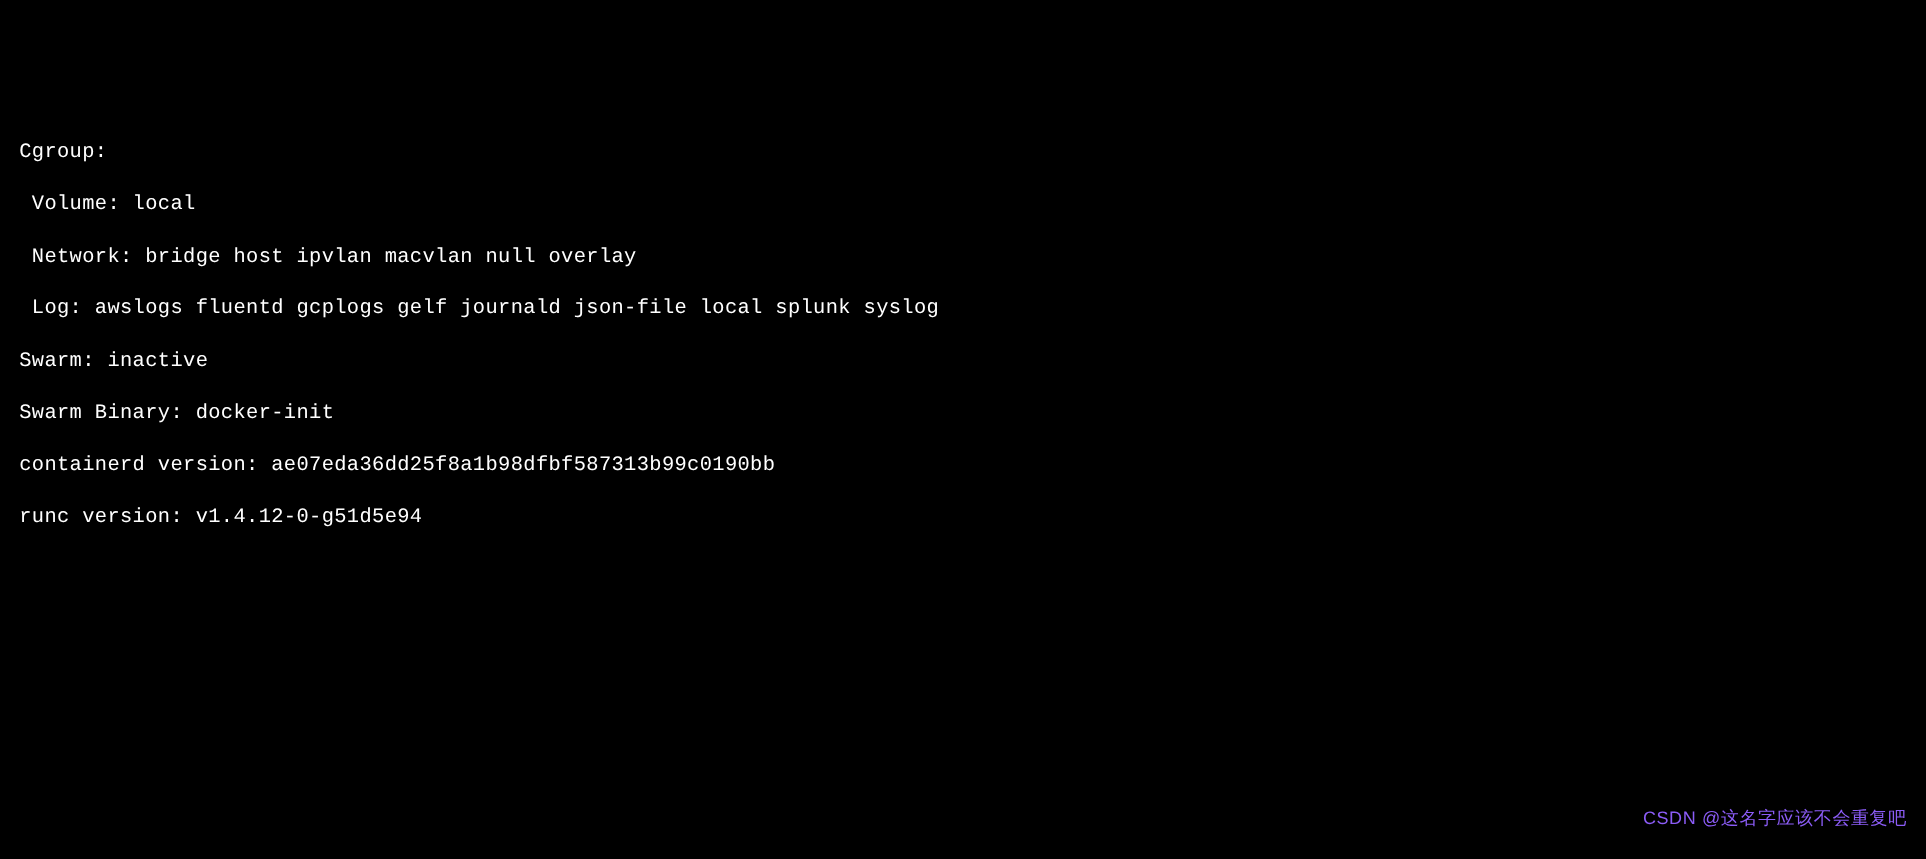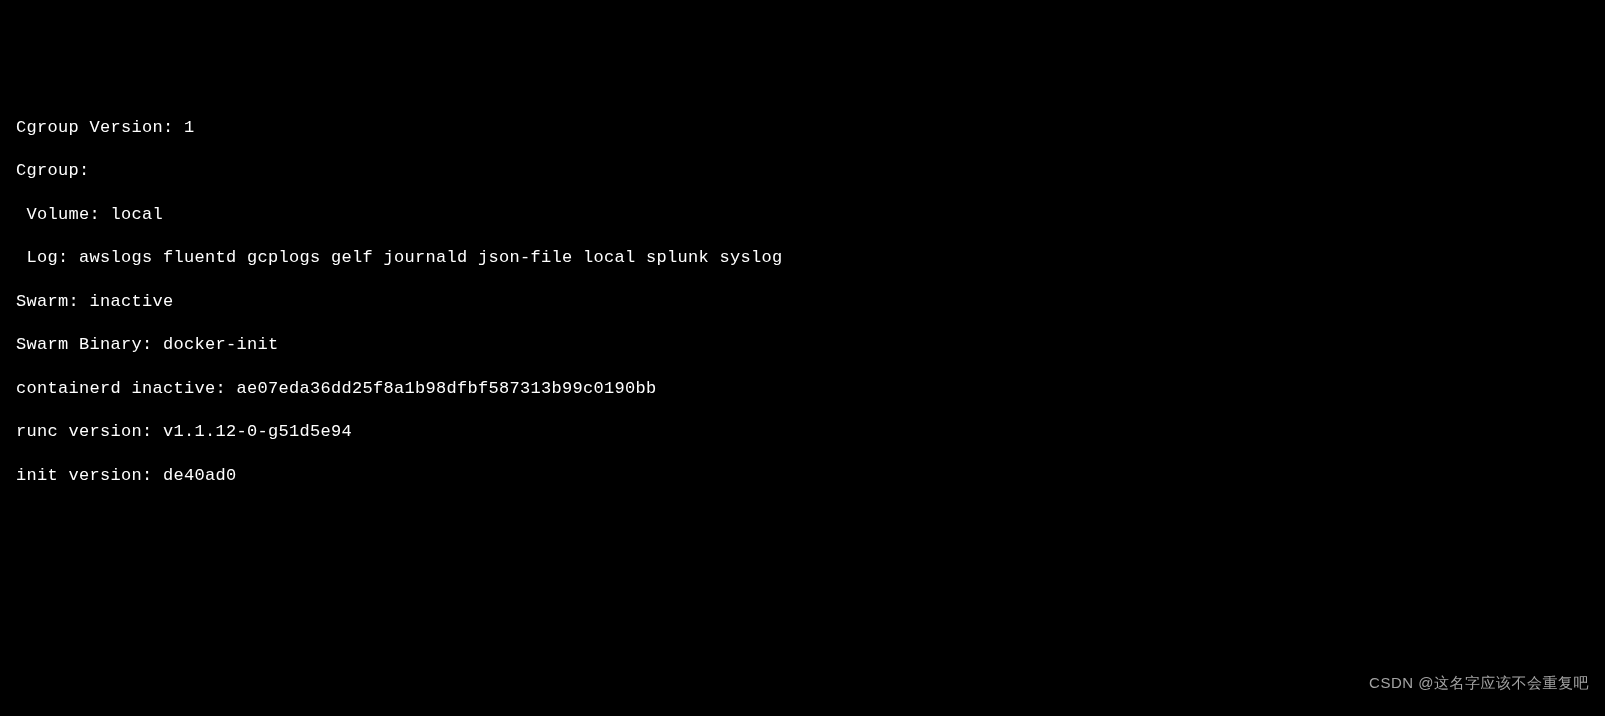--- a/index.html
+++ b/index.html
@@ -20,42 +20,41 @@
       white-space: pre;
       font-weight: 500;
     }
     .terminal-output {
       letter-spacing: 0.3px;
     }
     .watermark {
       position: absolute;
       bottom: 24px;
       right: 16px;
-      color: #a3a3a3;
+      color: #8b5cf6;
       font-size: 15px;
       font-weight: normal;
       font-family: Arial, sans-serif;
       letter-spacing: 0.5px;
     }
   </style>
 </head>
 <body>
 
 
 
 <div class="terminal-output">
-<div>Cgroup Version: 1</div>
 <div>Cgroup:</div>
 <div> Volume: local</div>
+<div> Network: bridge host ipvlan macvlan null overlay</div>
 <div> Log: awslogs fluentd gcplogs gelf journald json-file local splunk syslog</div>
 <div>Swarm: inactive</div>
 <div>Swarm Binary: docker-init</div>
-<div>containerd inactive: ae07eda36dd25f8a1b98dfbf587313b99c0190bb</div>
-<div>runc version: v1.1.12-0-g51d5e94</div>
-<div>init version: de40ad0</div>
+<div>containerd version: ae07eda36dd25f8a1b98dfbf587313b99c0190bb</div>
+<div>runc version: v1.4.12-0-g51d5e94</div>
 
 
 
 
 
 
 
 
 
 

